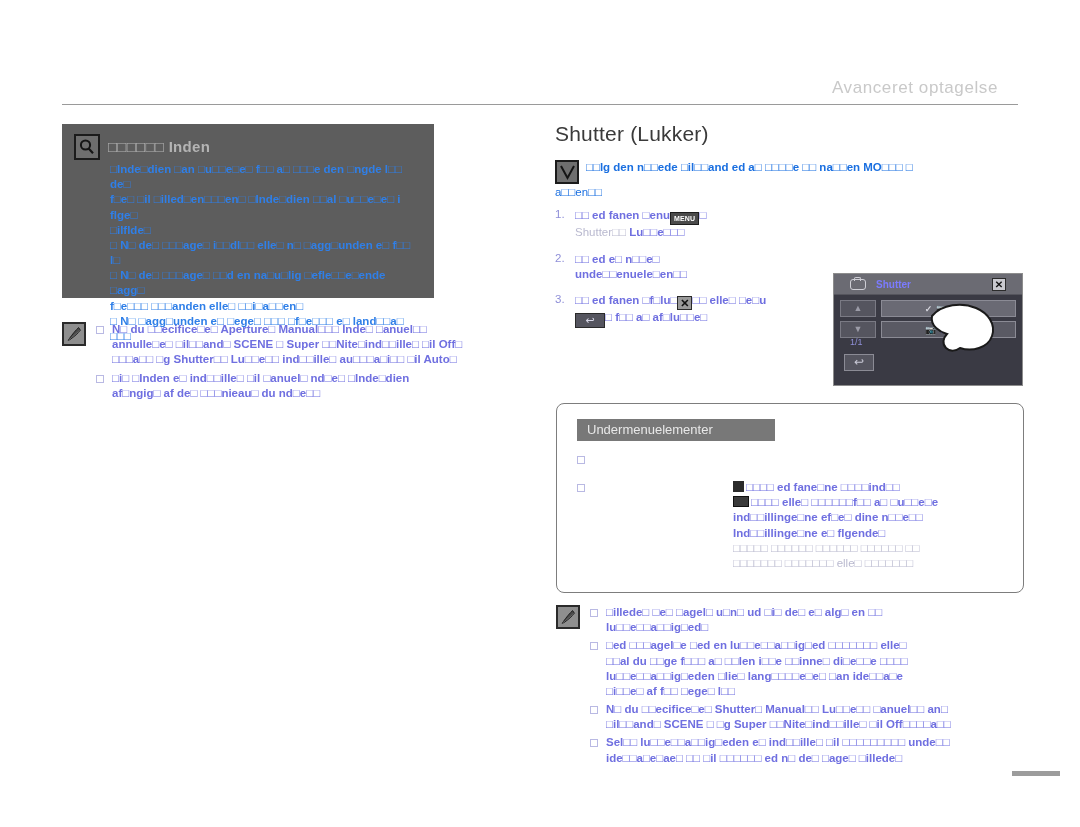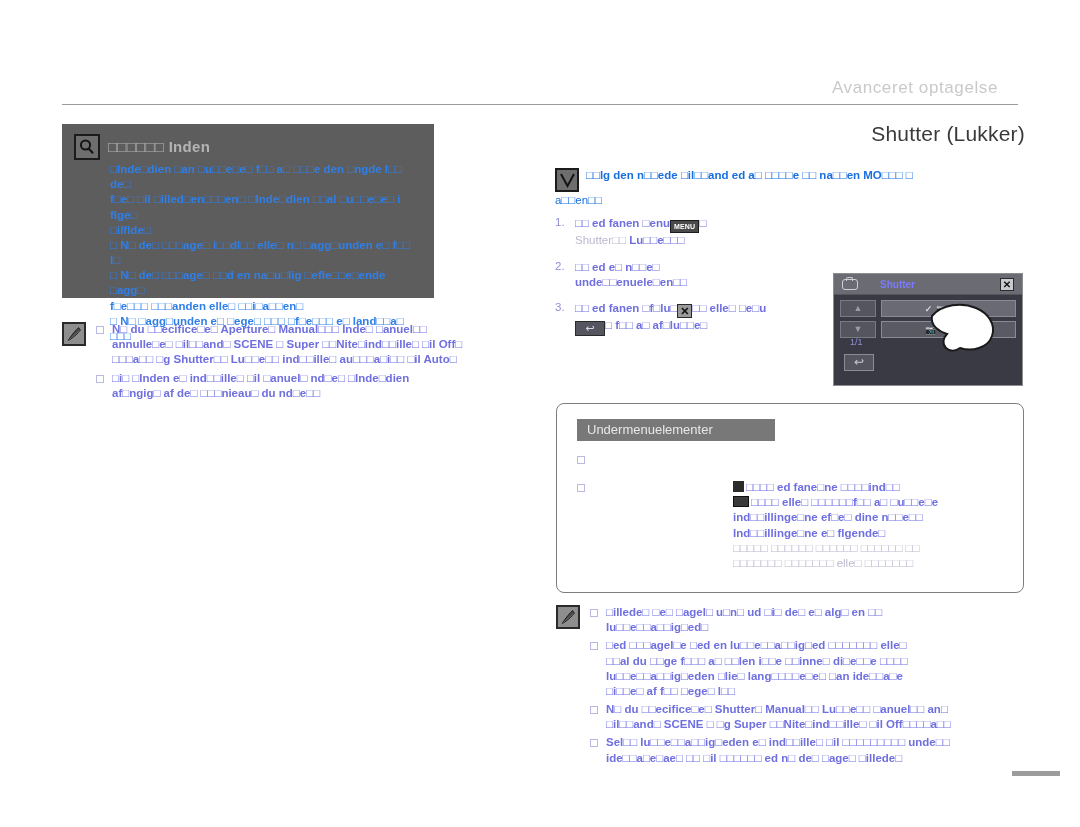--- a/index.html
+++ b/index.html
@@ -78,21 +78,21 @@
   .note-lines { flex:1 1 auto; }
   .note-row { display:flex; gap:8px; margin-bottom:3px; }
   .bullet-box {
     width:8px;height:8px;border:1px solid #8b8bd0;opacity:.6;
     flex:0 0 auto; margin-top:4px;
   }
 
   
   .sec-title {
     font-size:21px; color:#3a3a3a; font-weight:normal;
-    margin:0 0 22px 0; letter-spacing:.2px;text-align:right;
+    margin:0 0 14px 0; letter-spacing:.2px;
   }
   .intro { position:relative; }
   .intro-overlay {
     position:absolute; left:-3px; top:-5px;
     font-size:9px; font-weight:bold; color:#1a6fe0; line-height:1.05;
   }
 
   
   .vrow { display:flex; gap:7px; margin-top:12px; align-items:flex-start; }
   .v-icon {
@@ -124,21 +124,21 @@
 
   
   .device {
     position:absolute; left:833px; top:273px;
     width:190px; height:113px;
     background:#3a3a44;
     border:1px solid #8d8d8d;
   }
   .dev-title {
     height:21px; background:#6b6b73;
-    display:flex; align-items:center; padding:0 8px; gap:22px;
+    display:flex; align-items:center; padding:0 16px; gap:10px;
     border-bottom:1px solid #55555d;
   }
   .dev-title .t { color:#7b7bff; font-size:10px; font-weight:bold; }
   .dev-cam {
     width:16px;height:11px;border:1.5px solid #cfcfd6;border-radius:3px;
     position:relative;
   }
   .dev-cam:before{
     content:""; position:absolute; left:3px; top:-3px;
     width:5px;height:3px;border:1.5px solid #cfcfd6;border-bottom:none;

